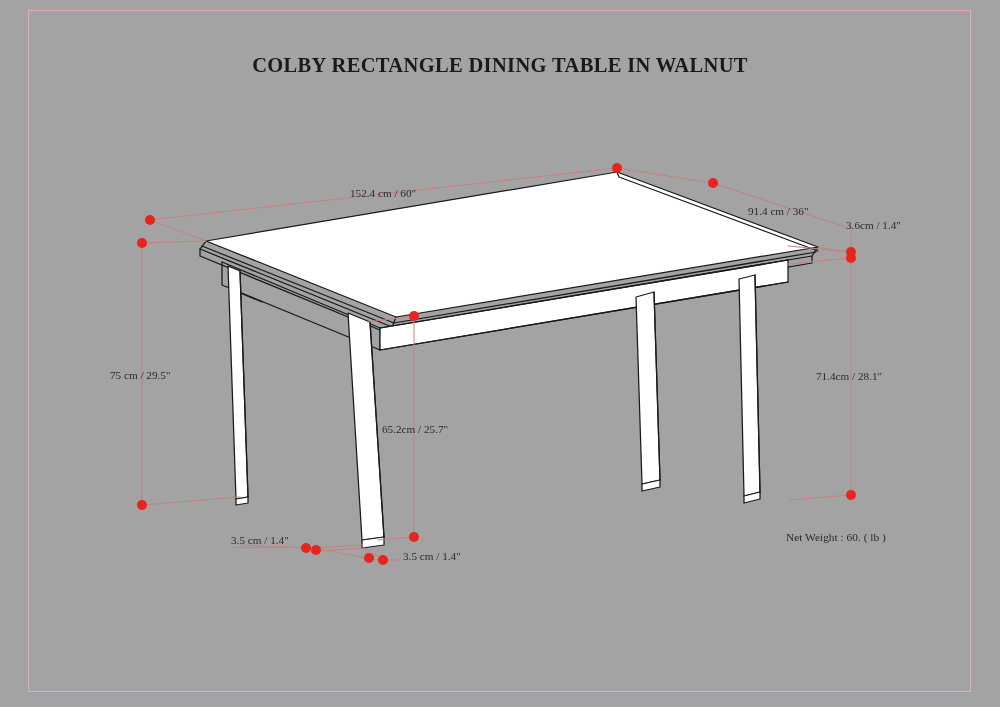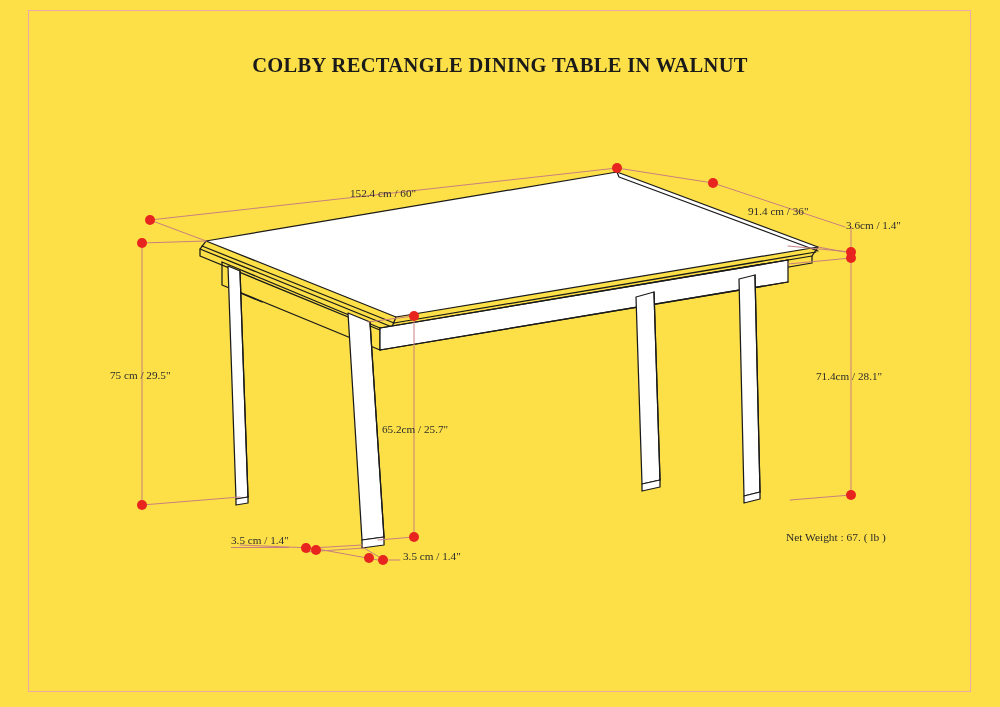--- a/index.html
+++ b/index.html
@@ -7,21 +7,21 @@
     padding: 0;
     background: #ffffff;
   }
   body {
     font-family: "Liberation Serif", "DejaVu Serif", serif;
   }
   #page {
     position: relative;
     width: 1000px;
     height: 707px;
-    background: #fde047;
+    background: #a3a3a3;
     overflow: hidden;
   }
   #frame-border {
     position: absolute;
     left: 28px;
     top: 10px;
     width: 943px;
     height: 682px;
     border: 1.6px solid #f0a8a8;
     box-sizing: border-box;
@@ -188,15 +188,15 @@
   <div class="dim-label" style="left:110px; top:369px;">75 cm / 29.5"</div>
 
   <div class="dim-label" style="left:816px; top:370px;">71.4cm / 28.1"</div>
 
   <div class="dim-label" style="left:382px; top:423px;">65.2cm / 25.7"</div>
 
   <div class="dim-label underlined" style="left:231px; top:534px;">3.5 cm / 1.4"</div>
 
   <div class="dim-label" style="left:403px; top:550px;">3.5 cm / 1.4"</div>
 
-  <div id="weight-note">Net Weight : 67. ( lb )</div>
+  <div id="weight-note">Net Weight : 60. ( lb )</div>
 
 </div>
 
 </body></html>

